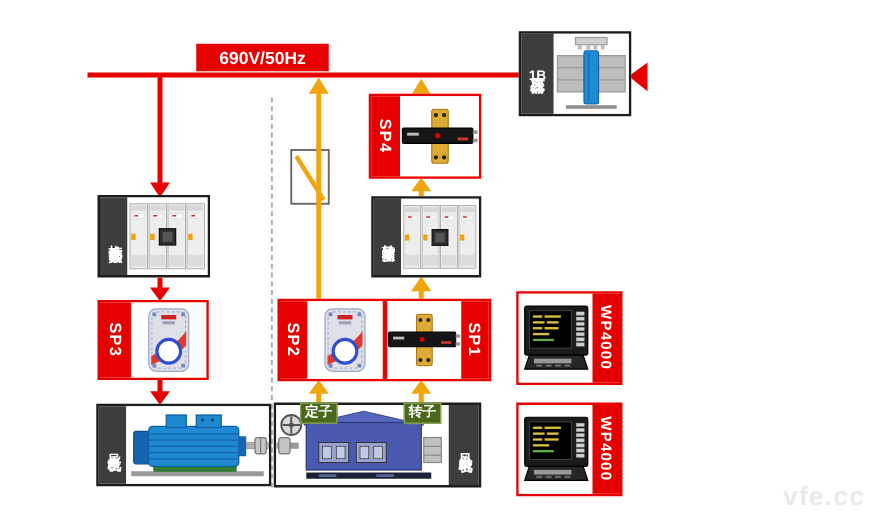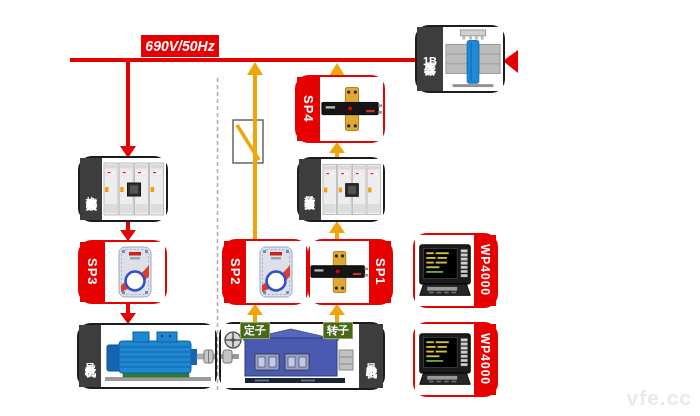--- a/index.html
+++ b/index.html
@@ -1,21 +1,21 @@
 <!DOCTYPE html>
 <html><head>
 <meta charset="utf-8">
 <style>
   html,body{margin:0;padding:0;background:#fff;}
   #stage{
     position:relative;width:700px;height:416px;background:#ffffff;
     font-family:"Liberation Sans","DejaVu Sans",sans-serif;overflow:hidden;
   }
   #connector-layer{position:absolute;left:0;top:0;z-index:1;}
-  .eqbox{position:absolute;z-index:2;display:flex;background:#fff;box-sizing:border-box;border-radius:14px;}
+  .eqbox{position:absolute;z-index:2;display:flex;background:#fff;box-sizing:border-box;}
   .black-border{border:2px solid #1c1c1c;}
   .red-border{border:2px solid #e60000;}
   .strip{display:flex;flex-direction:column;align-items:center;justify-content:center;color:#fff;flex:0 0 auto;}
   .strip-dark{background:#3d3d3d;}
   .strip-red{background:#e60000;}
   .vtext{writing-mode:vertical-rl;text-orientation:upright;line-height:1;letter-spacing:1px;font-weight:bold;}
   .vlatin{writing-mode:vertical-rl;text-orientation:mixed;line-height:1;letter-spacing:1px;font-weight:bold;}
   .content{flex:1 1 auto;display:flex;align-items:center;justify-content:center;background:#fff;overflow:hidden;}
   .red-label{
     position:absolute;z-index:3;background:#e60000;color:#fff;font-weight:bold;
@@ -96,21 +96,21 @@
       <rect x="253" y="313" width="4" height="10" fill="#f0a50a"></rect>
       <polygon points="247,315 263,315 255,304" fill="#f0a50a"></polygon>
     </g>
 
     <g>
       <rect x="335" y="313" width="4" height="10" fill="#f0a50a"></rect>
       <polygon points="329,315 345,315 337,304" fill="#f0a50a"></polygon>
     </g>
   </svg>
 
-  <div class="red-label" style="left:141px;top:35px;width:78px;height:22px;font-size:14px;font-style:italic;">690V/50Hz</div>
+  <div class="red-label" style="left:157px;top:35px;width:106px;height:22px;font-size:14px;">690V/50Hz</div>
 
 
   <div class="eqbox black-border" style="left:415px;top:25px;width:90px;height:68px;">
     <div class="strip strip-dark" style="width:26px;">
       <span class="vtext" style="font-size:12px;">变压器</span>
       <span style="font-size:11px;font-weight:bold;">1B</span>
     </div>
     <div class="content">
       <svg width="58" height="60" viewBox="0 0 58 62">
         <rect x="16" y="1" width="26" height="6" fill="#d0d0d0" stroke="#999"></rect>

